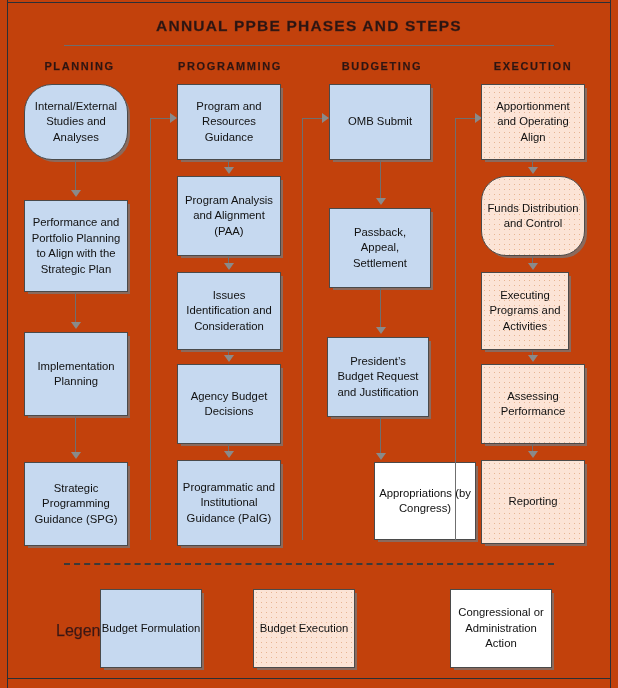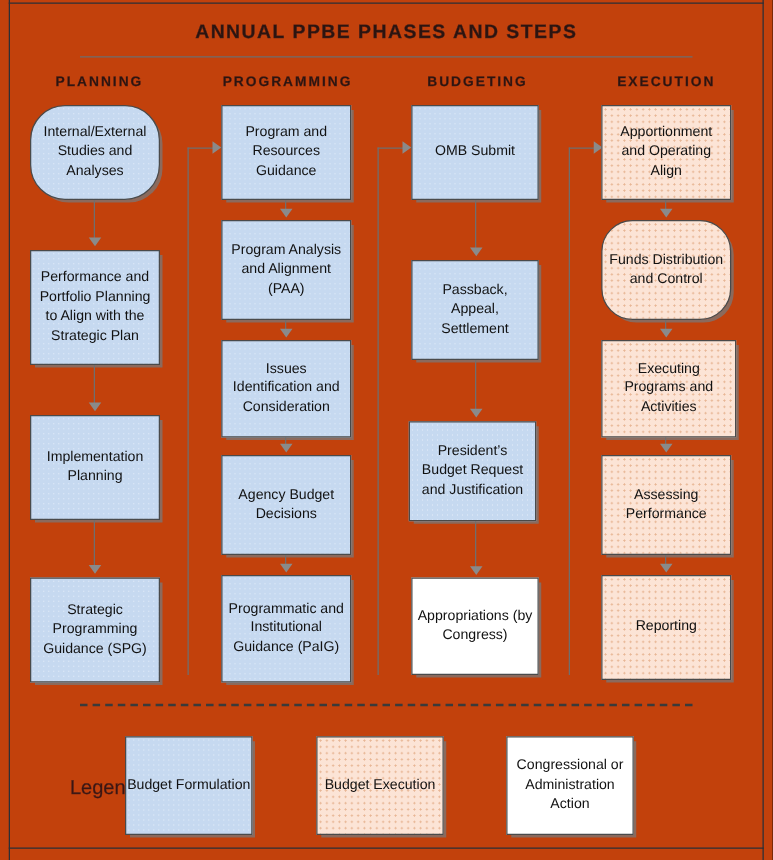--- a/index.html
+++ b/index.html
@@ -105,20 +105,21 @@
     background-size: 4px 4px;
   }
   .fill-orange {
     background-color: #fce4d6;
     background-image:
       radial-gradient(rgba(214,142,92,0.55) 0.7px, transparent 0.8px);
     background-size: 5px 5px;
   }
   .fill-white {
     background-color: #ffffff;
+    margin-left: 45px;
   }
 
   
   .vline {
     position: absolute;
     width: 1.4px;
     background: #6f6f6f;
   }
   .hline {
     position: absolute;
@@ -270,21 +271,21 @@
   <div class="vline" style="left:455px; top:118px; height:422px;"></div>
   <div class="hline" style="left:455px; top:118px; width:22px;"></div>
   <div class="arrow-right" style="left:475px; top:113px;"></div>
 
   <div class="node fill-orange" style="left:481px; top:84px;  width:104px; height:76px;">
       <span class="label">Apportionment and Operating Align</span>
     </div>
   <div class="node fill-orange" style="left:481px; top:176px; width:104px; height:80px;border-radius:25px;">
       <span class="label">Funds Distribution and Control</span>
     </div>
-  <div class="node fill-orange" style="left:481px; top:272px; width:108px; height:78px;">
+  <div class="node fill-orange" style="left:481px; top:272px; width:88px; height:78px;">
       <span class="label">Executing Programs and Activities</span>
     </div>
   <div class="node fill-orange" style="left:481px; top:364px; width:104px; height:80px;">
       <span class="label">Assessing Performance</span>
     </div>
   <div class="node fill-orange" style="left:481px; top:460px; width:104px; height:84px;">
       <span class="label">Reporting</span>
     </div>
 
   <div class="vline" style="left:532px; top:160px; height:10px;"></div>

